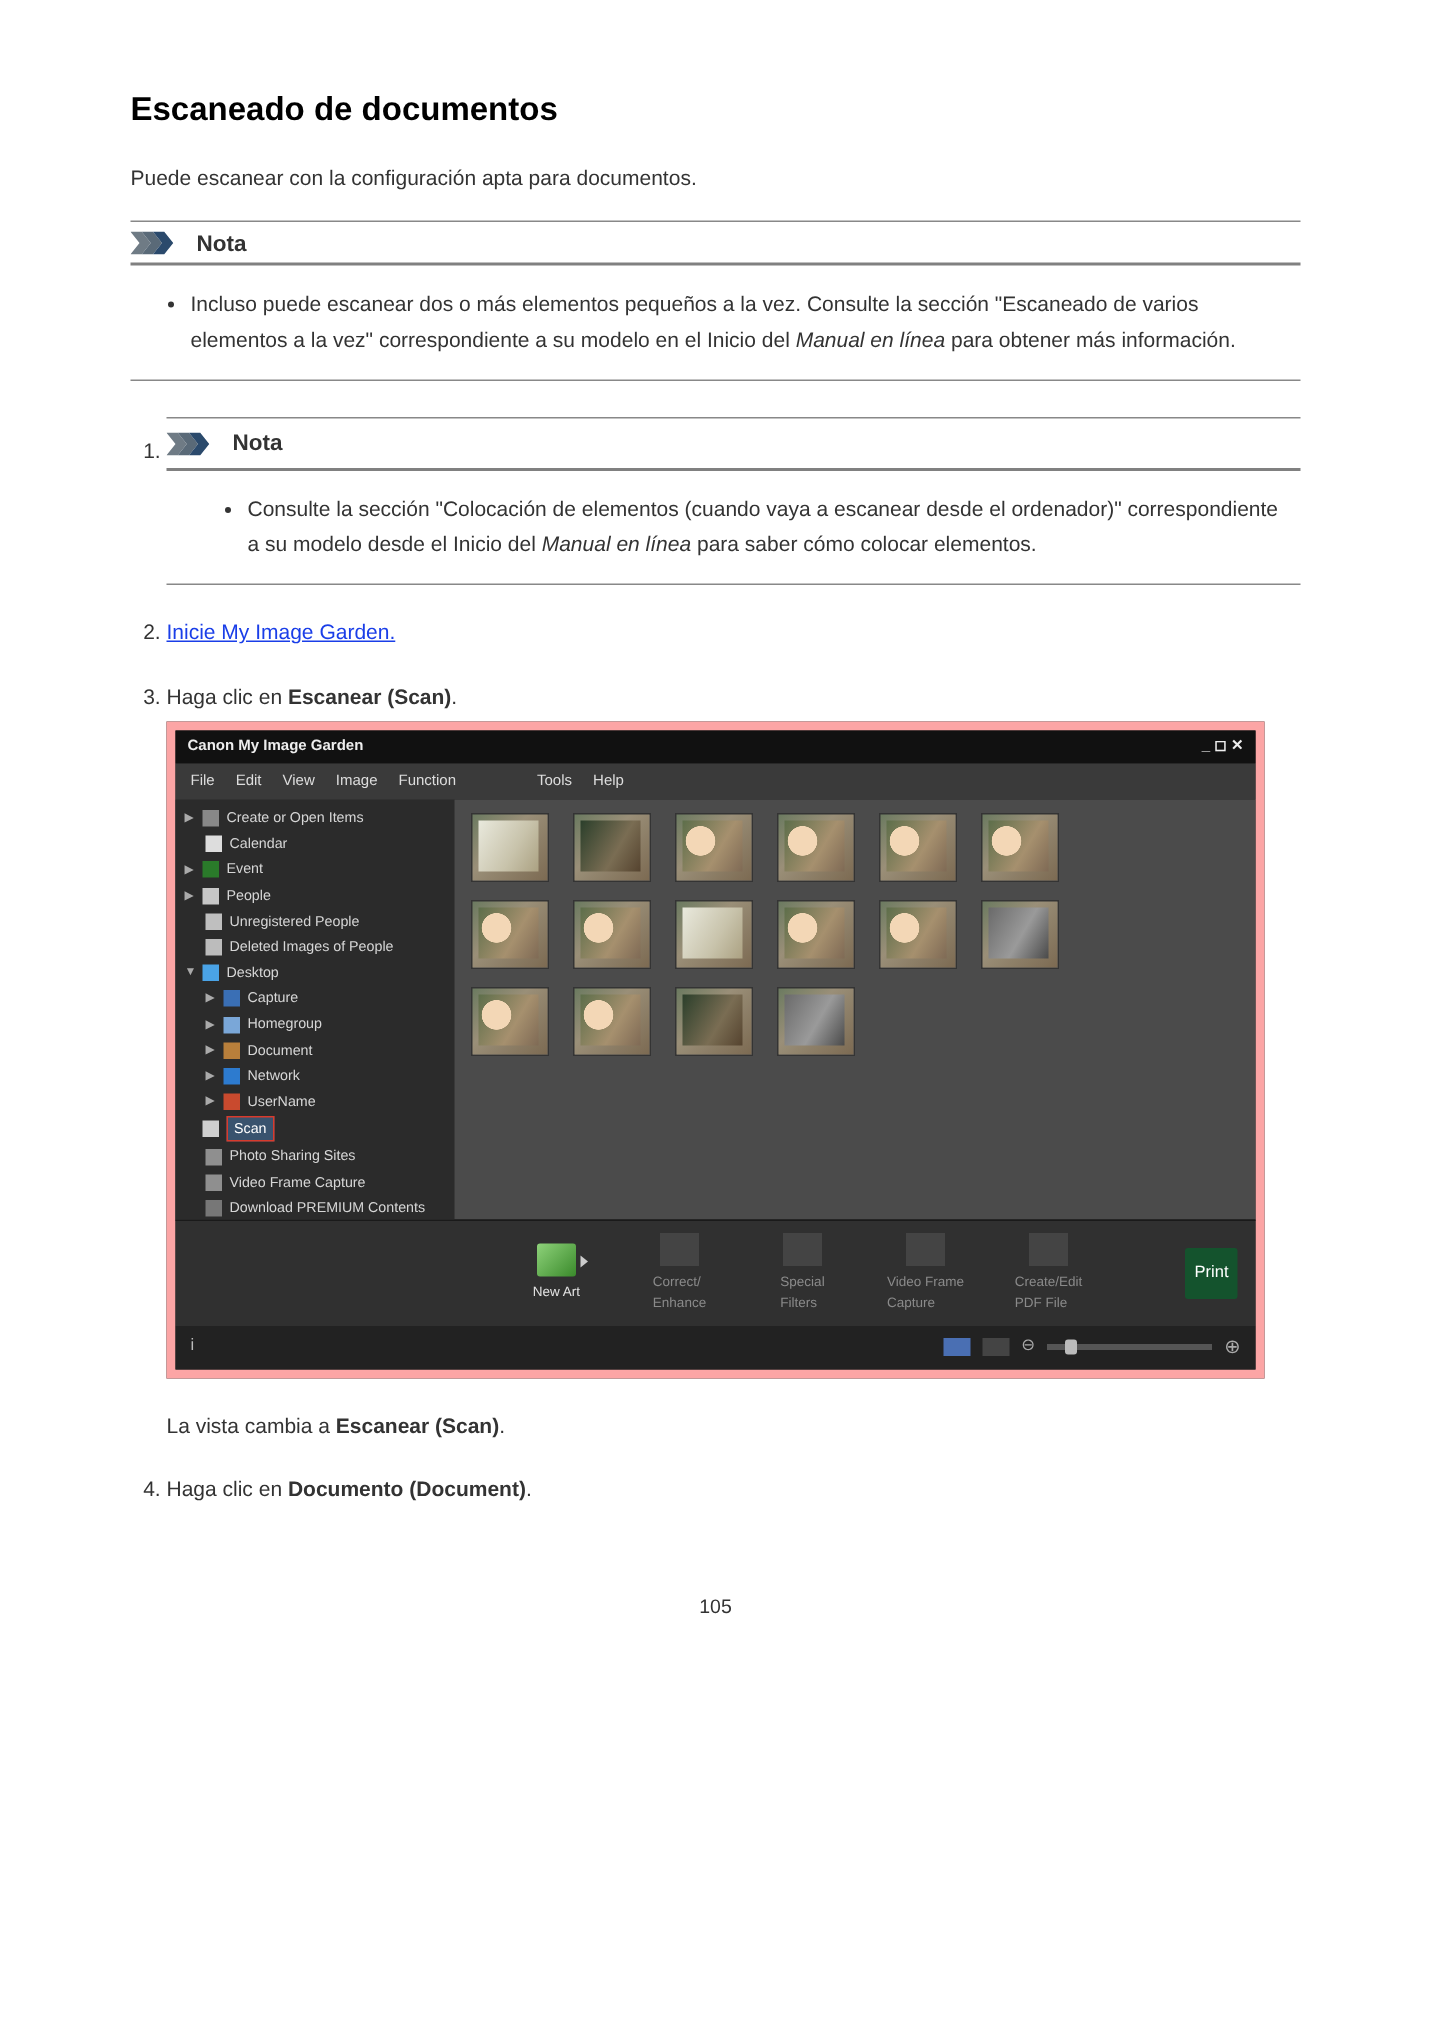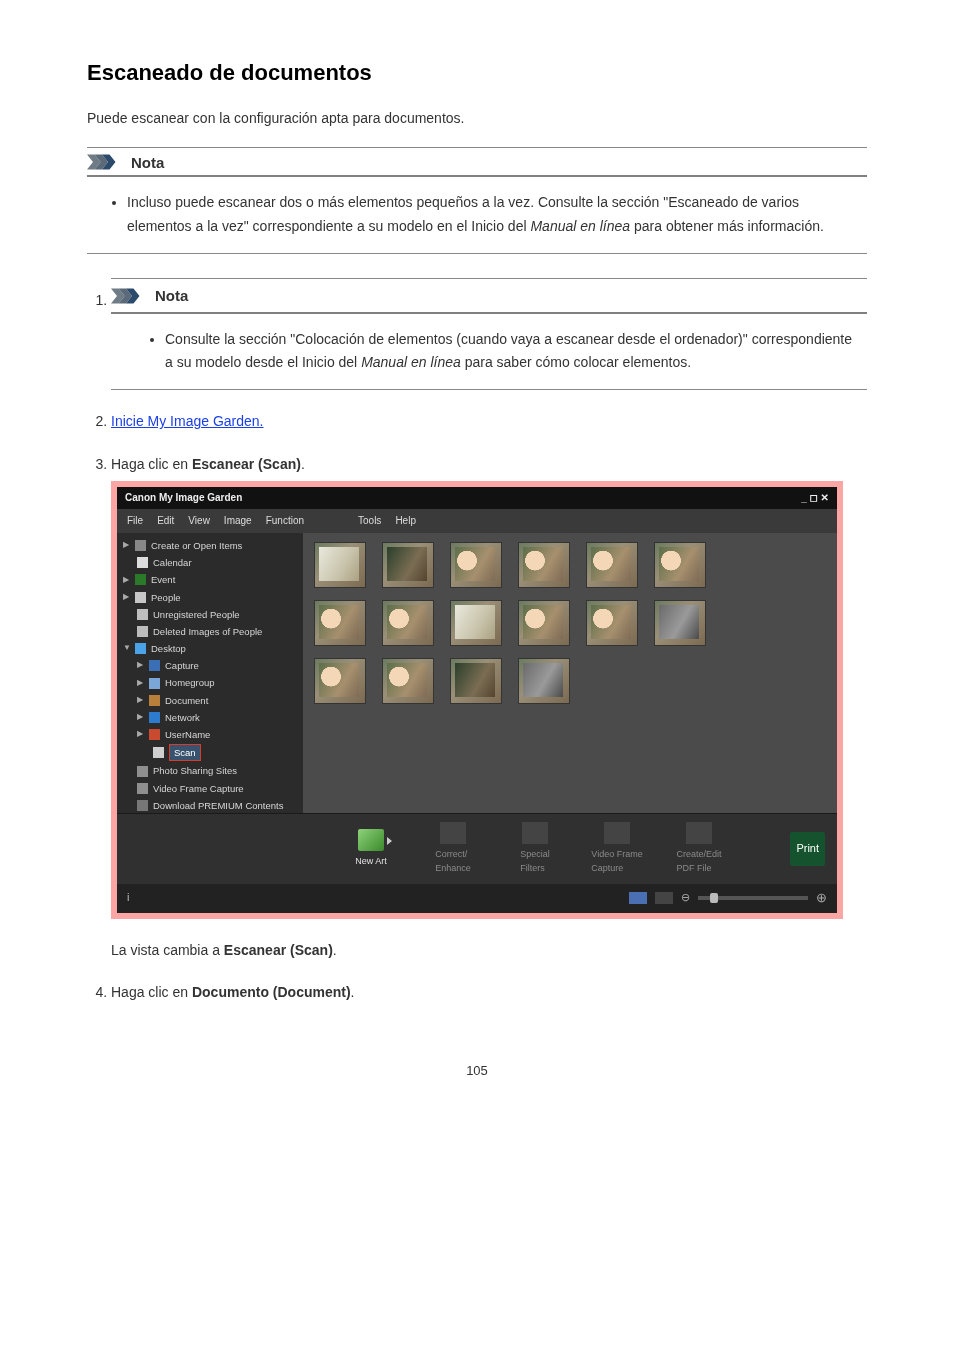--- a/index.html
+++ b/index.html
@@ -121,21 +121,20 @@
     align-items: center;
     gap: 5px;
     padding: 1px 4px 1px 6px;
     font-size: 9.5px;
     color: #d6d6d6;
     white-space: nowrap;
   }
   .tree-item.indent1 { padding-left: 20px; }
   .tree-item.sel {
     padding-left: 18px;
-    margin-left: 18px;
   }
   .tree-item.sel .sellabel {
     border: 1px solid #d93a2b;
     padding: 0 4px;
     color: #fff;
     background: #39536e;
   }
   .tri { width: 7px; font-size: 8px; color: #aaa; }
   .ticon { width: 11px; height: 11px; display: inline-block; }
   .ic-cal { background: #ddd; }

